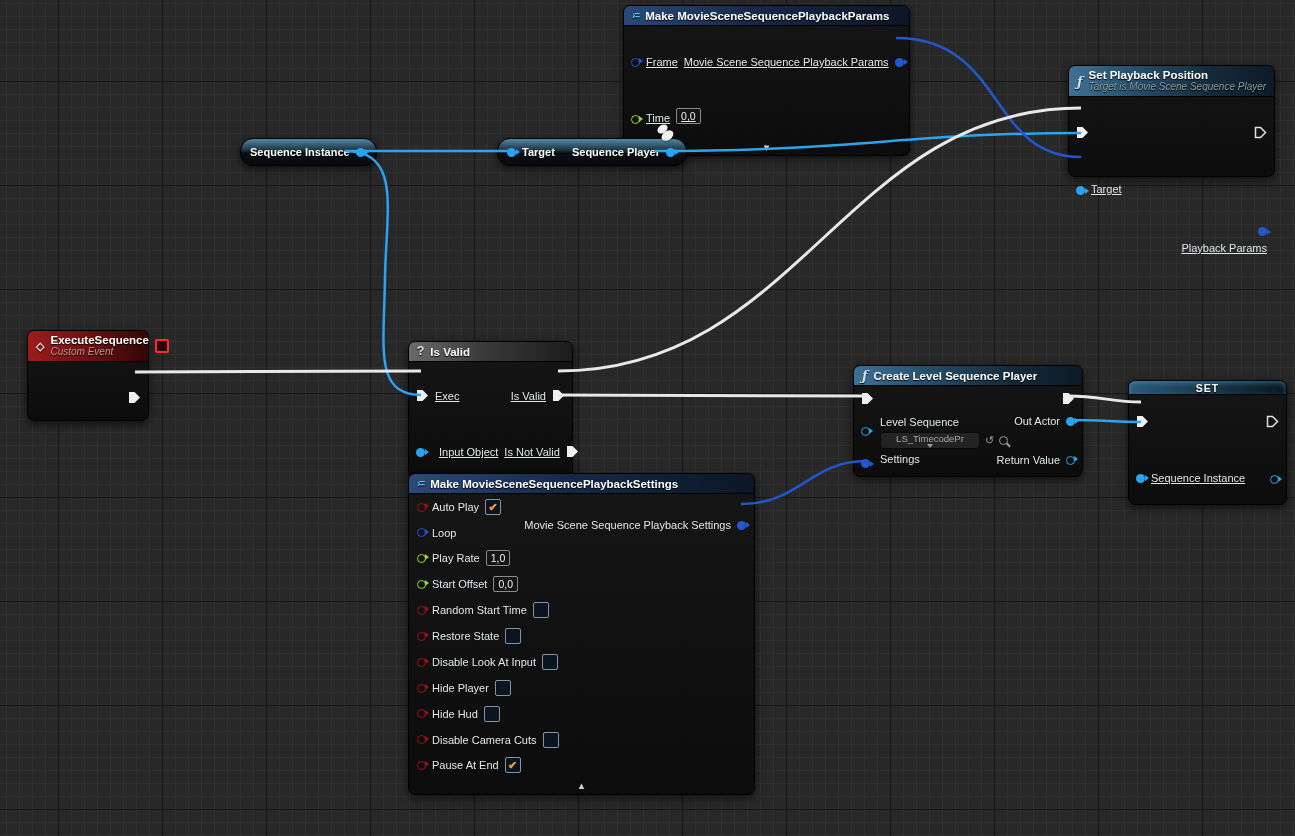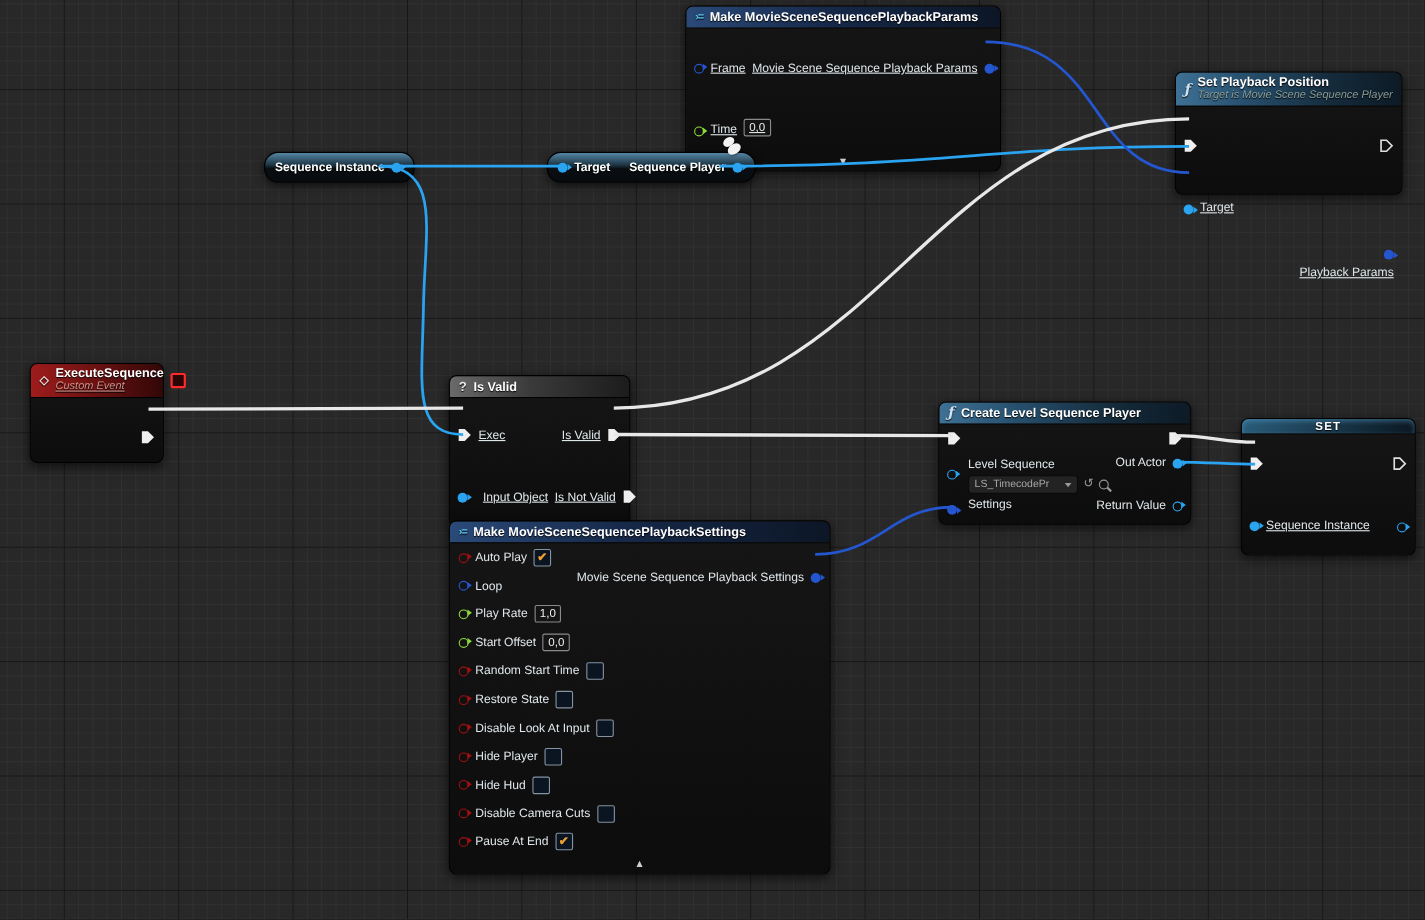--- a/index.html
+++ b/index.html
@@ -58,21 +58,21 @@
     display:flex;align-items:center;gap:6px;padding:0 9px;
     color:#fff;font-weight:bold;font-size:11px;text-shadow:0 1px 1px #000;
   }
   .icon-glyph{font-size:11px;line-height:11px;flex:none;}
   .fico{font-family:"DejaVu Serif",serif;font-style:italic;color:#cfe3f5;font-size:13px;}
   .mkico{color:#58c7f0;font-size:10px;letter-spacing:-1px;font-weight:bold;}
   .qico{color:#e6e6e6;font-size:12px;}
   .evico{color:#f2e3e3;font-size:11px;}
   .delegate{width:10px;height:10px;border:2px solid #ff2a2a;border-radius:2px;background:#2a0505;flex:none;margin-left:auto;}
   .dd{display:flex;align-items:center;gap:5px;}
-  .ddbox{width:88px;height:15px;background:#232323;border:1px solid #0a0a0a;border-radius:3px;display:flex;align-items:center;justify-content:space-between;padding:0 5px;color:#a8a8a8;font-size:9.5px;font-weight:normal;}
+  .ddbox{width:88px;height:15px;background:#232323;border:1px solid #0a0a0a;border-radius:3px;display:flex;align-items:center;justify-content:space-between;padding:0 5px;color:#a8a8a8;font-size:9.5px;font-weight:normal;flex-direction:column;}
   .ddcaret{width:0;height:0;border-left:3.5px solid transparent;border-right:3.5px solid transparent;border-top:4px solid #9a9a9a;}
   .toolico{color:#9a9a9a;font-size:11px;line-height:11px;}
   .mag{width:7px;height:7px;border:1.6px solid #9a9a9a;border-radius:50%;position:relative;flex:none;}
   .mag::after{content:"";position:absolute;width:5px;height:1.6px;background:#9a9a9a;transform:rotate(45deg);right:-4px;bottom:-2px;}
   .wires{position:absolute;left:0;top:0;pointer-events:none;}
   .blob{position:absolute;background:#f2f2f2;border-radius:50%;box-shadow:0 1px 2px rgba(0,0,0,.5);}
   .ms-row{height:25.5px;display:flex;align-items:center;gap:6px;padding:0 8px;}
   .ms-row.tall{height:36px;}
   .stack{display:flex;flex-direction:column;align-items:flex-start;gap:2px;}
   .ms-out{position:absolute;top:18px;right:8px;height:26px;display:flex;align-items:center;gap:6px;}
@@ -146,21 +146,21 @@
       <span>Sequence Player</span>
       <span class="pin obj" style="margin-right:2px;"></span>
     </span>
   </div>
 
   <div class="node" style="left:27px;top:330px;width:120px;">
     <div class="hdr two hdr-event">
       <span class="icon-glyph evico">◇</span>
       <span class="tcol">
         <span>ExecuteSequence</span>
-        <span class="sub" style="color:#c9938a;text-decoration:underline;">Custom Event</span>
+        <span class="sub" style="color:#c9938a;">Custom Event</span>
       </span>
       <span class="delegate"></span>
     </div>
     <div class="row jend" style="height:26px;">
       <svg class="execsvg" width="13" height="13" viewBox="0 0 13 13">
           <path d="M1 1h5.5L12 6.5 6.5 12H1z" fill="#efefef"></path>
         </svg>
     </div>
   </div>
 

